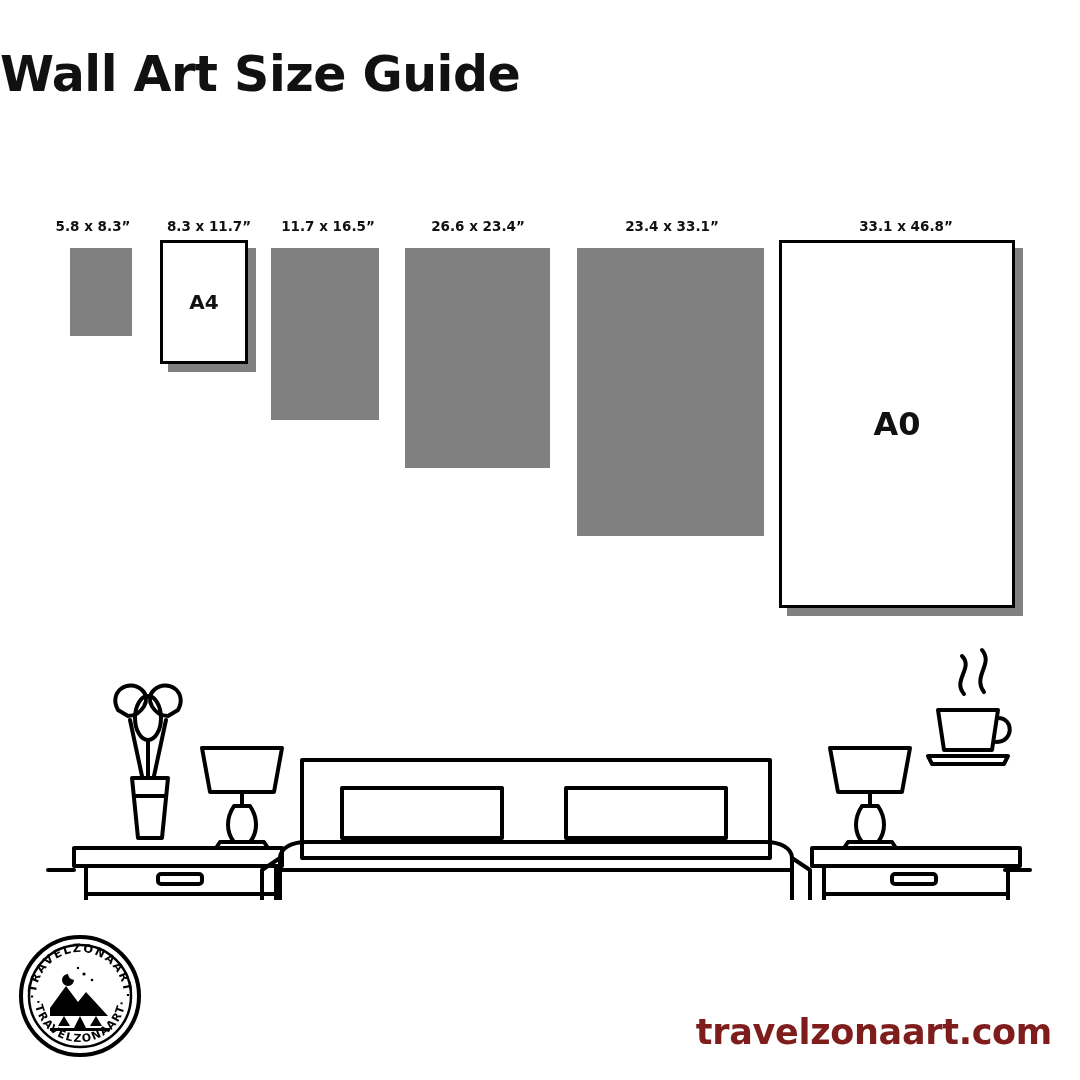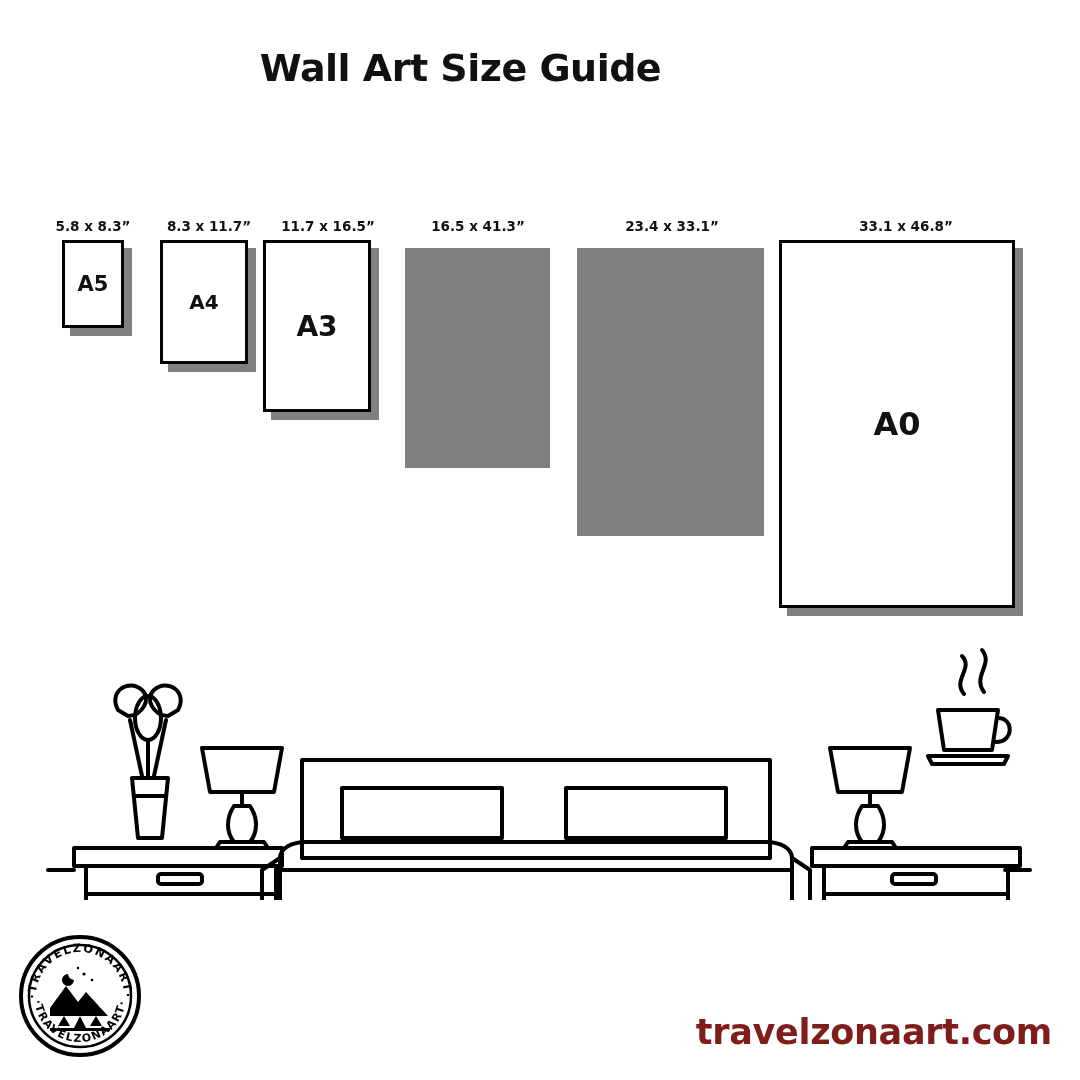--- a/index.html
+++ b/index.html
@@ -15,22 +15,22 @@
     font-family: "DejaVu Sans", "Liberation Sans", sans-serif;
     color: #000000;
   }
 
   
   #title {
     position: absolute;
     top: 46px;
     left: 0;
     width: 921px;
-    text-align: center;
-    font-size: 38px;
+    text-align: left;
+    font-size: 49px;
     font-weight: 700;
     letter-spacing: -0.5px;
     color: #111111;
   }
 
   
   #size-chart {
     position: absolute;
     left: 0;
     top: 0;
@@ -102,43 +102,37 @@
 </head>
 <body>
 
 <div id="title">Wall Art Size Guide</div>
 
 <div id="size-chart">
 
   <div class="frame-group" style="left:40px; top:170px; width:106px; height:120px;">
     <div class="frame-dim" style="top:0px;">5.8 x 8.3”</div>
     <div class="frame-shadow" style="left:30px; top:30px; width:62px; height:88px;"></div>
-    <div class="frame-box" style="left:22px; top:22px; width:62px; height:88px;">
-      <span class="frame-label" style="font-size:21px;">A5</span>
-    </div>
   </div>
 
   <div class="frame-group" style="left:143px; top:170px; width:132px; height:156px;">
     <div class="frame-dim" style="top:0px;">8.3 x 11.7”</div>
     <div class="frame-shadow" style="left:25px; top:30px; width:88px; height:124px;"></div>
     <div class="frame-box" style="left:17px; top:22px; width:88px; height:124px;">
       <span class="frame-label" style="font-size:20px;">A4</span>
     </div>
   </div>
 
   <div class="frame-group" style="left:252px; top:170px; width:152px; height:206px;">
     <div class="frame-dim" style="top:0px;">11.7 x 16.5”</div>
     <div class="frame-shadow" style="left:19px; top:30px; width:108px; height:172px;"></div>
-    <div class="frame-box" style="left:11px; top:22px; width:108px; height:172px;">
-      <span class="frame-label" style="font-size:28px;">A3</span>
-    </div>
   </div>
 
   <div class="frame-group" style="left:388px; top:170px; width:180px; height:256px;">
-    <div class="frame-dim" style="top:0px;">16.5 x 41.3”</div>
+    <div class="frame-dim" style="top:0px;">26.6 x 23.4”</div>
     <div class="frame-shadow" style="left:17px; top:30px; width:145px; height:220px;"></div>
   </div>
 
   <div class="frame-group" style="left:560px; top:170px; width:224px; height:324px;">
     <div class="frame-dim" style="top:0px;">23.4 x 33.1”</div>
     <div class="frame-shadow" style="left:17px; top:30px; width:187px; height:288px;"></div>
   </div>
 
   <div class="frame-group" style="left:770px; top:170px; width:272px; height:404px;">
     <div class="frame-dim" style="top:0px;">33.1 x 46.8”</div>

